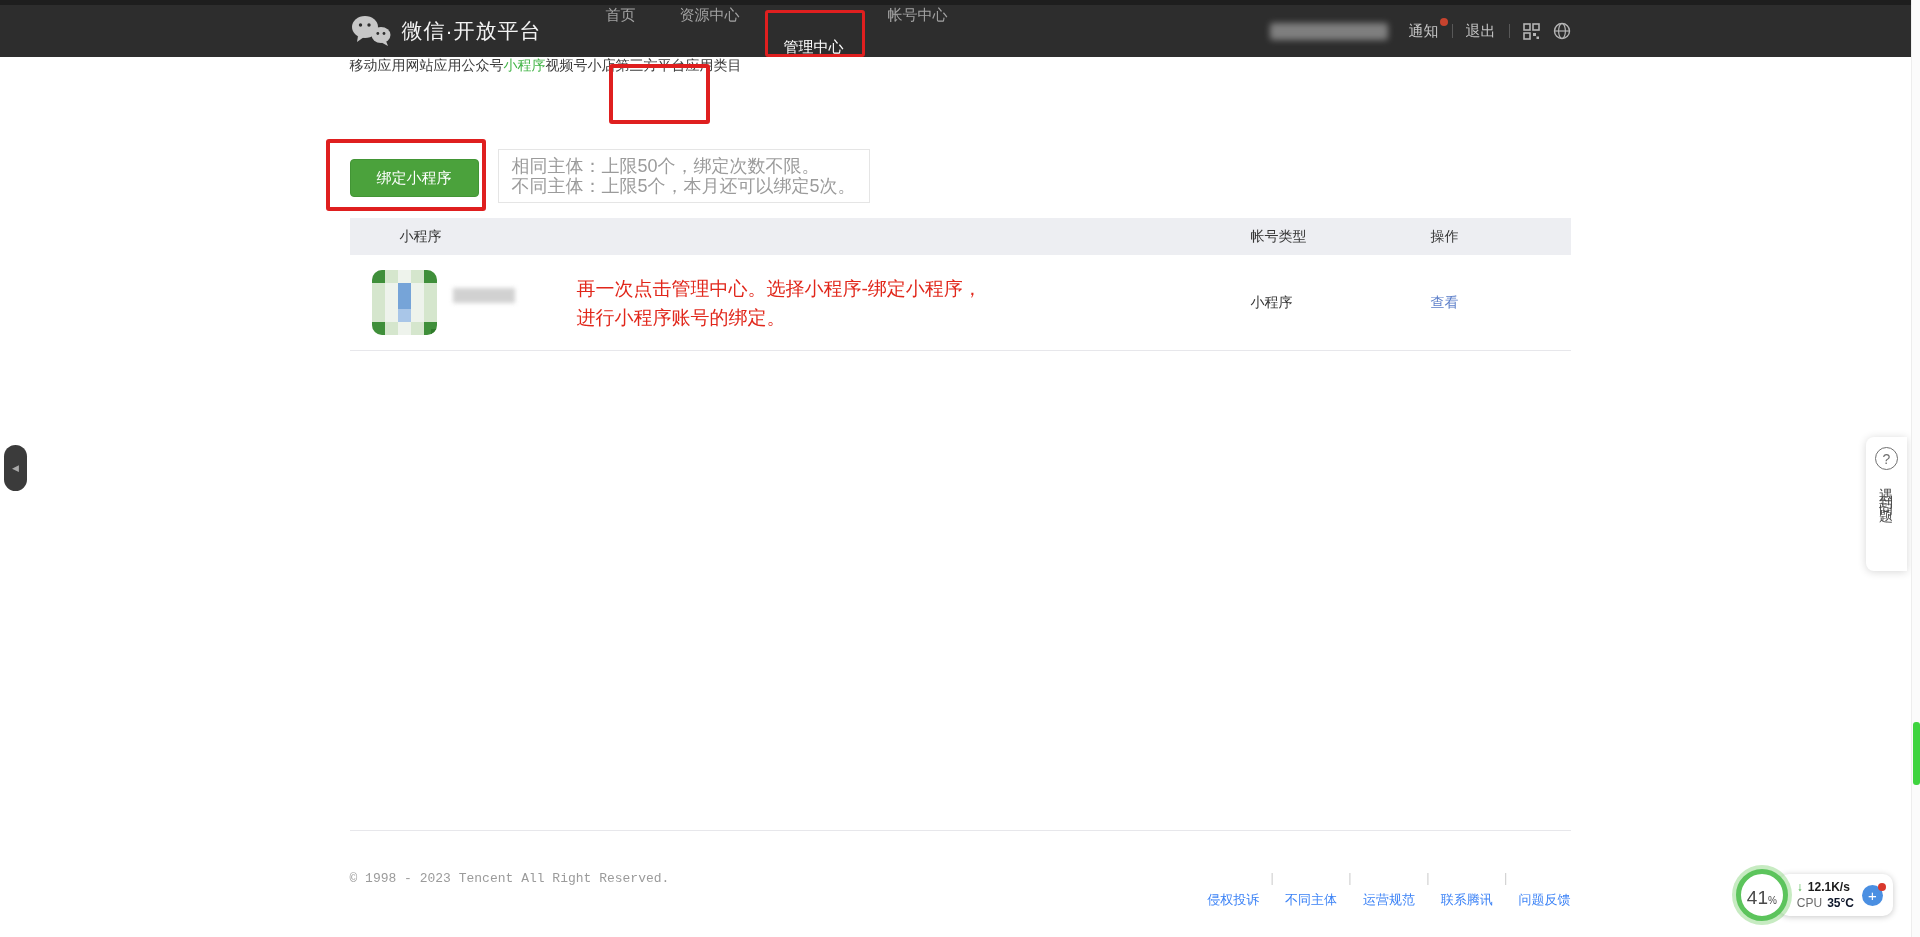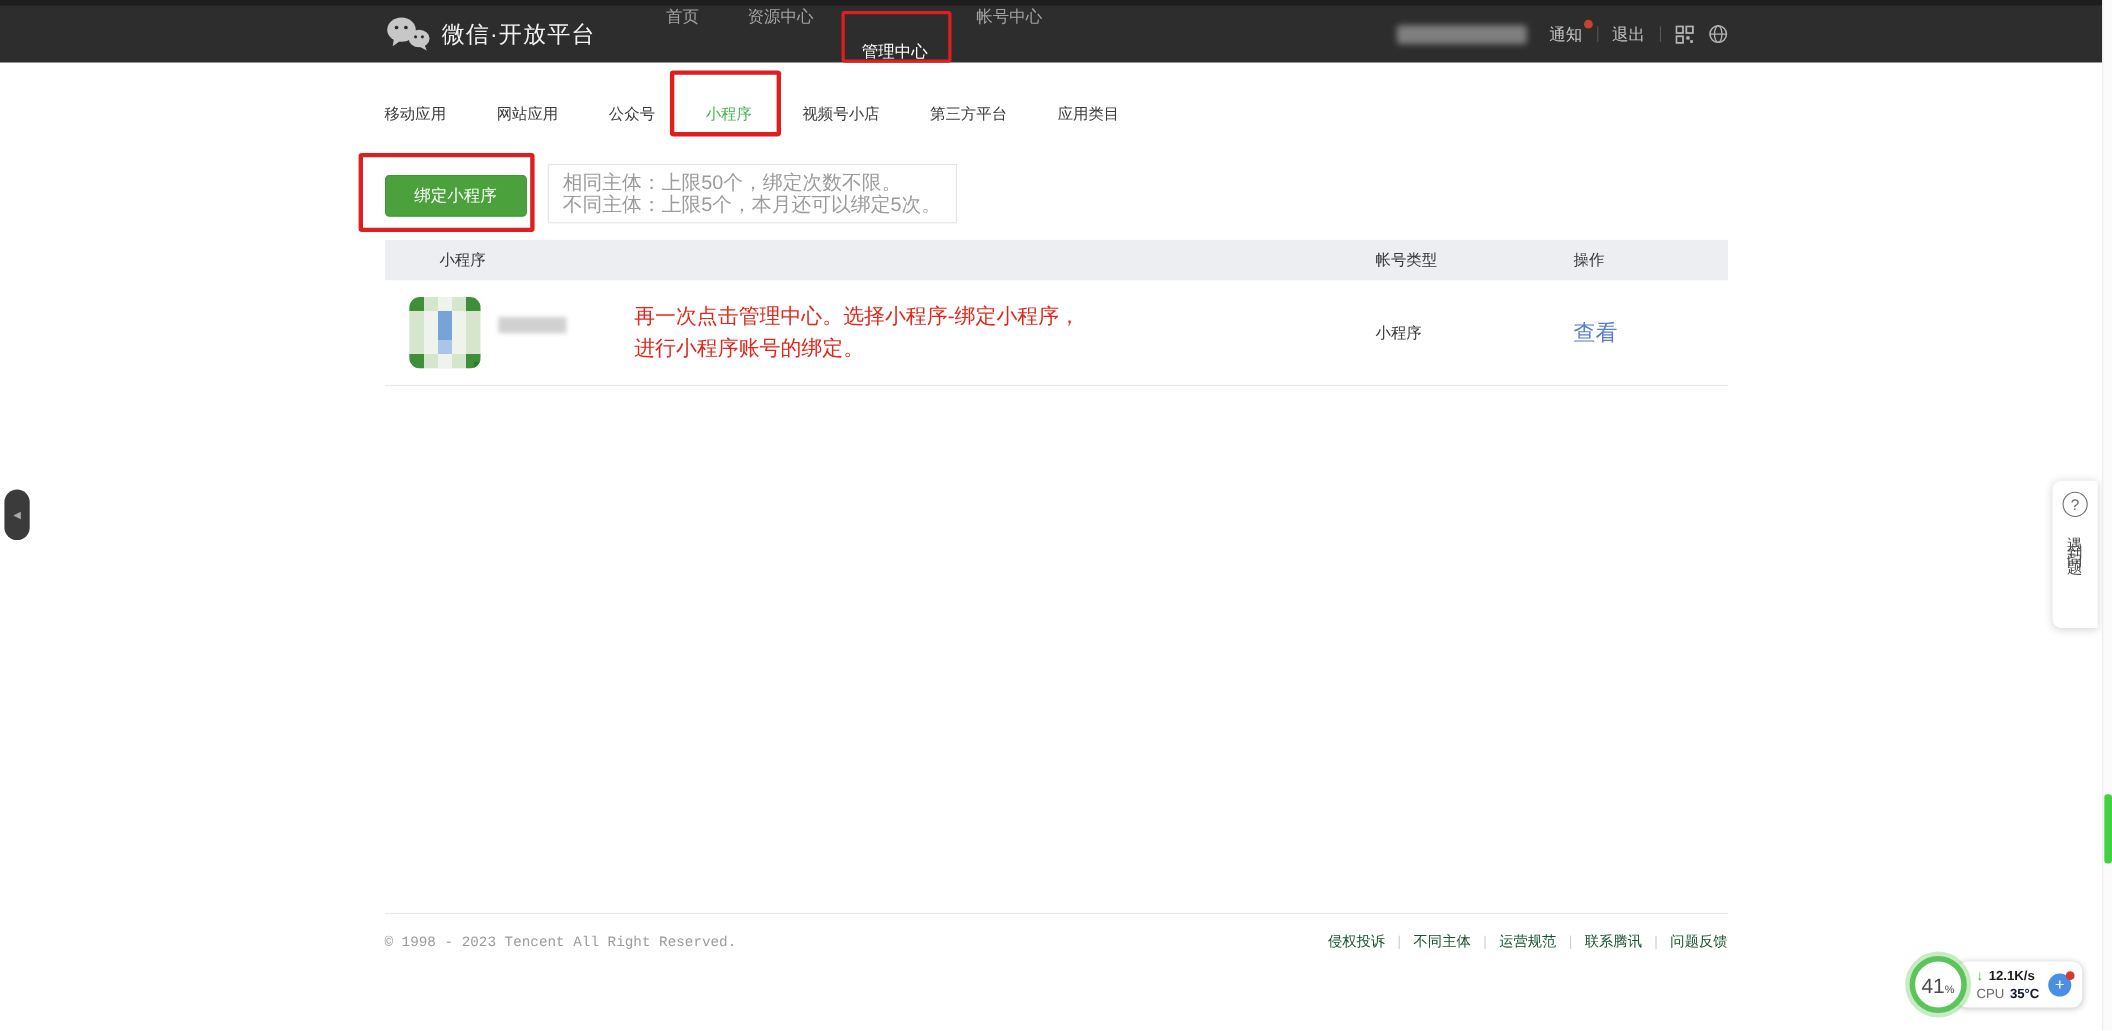--- a/index.html
+++ b/index.html
@@ -19,21 +19,21 @@
   .user-area { margin-left:auto; display:flex; align-items:center; gap:13px;text-align:center; }
   .blur-block { background:#9b9b9b; border-radius:3px; filter:blur(3px); }
   .username-blur { width:118px; height:17px; margin-right:8px; opacity:.75; }
   .user-link { font-size:15px; color:#c4c4c4; cursor:pointer; text-decoration:none; position:relative; }
   .dot { position:absolute; top:-4px; right:-9px; width:8px; height:8px; border-radius:50%; background:#c7432e; }
   .vdiv { width:1px; height:14px; background:#585858; }
   .hicon { display:inline-flex; align-items:center; cursor:pointer; }
 
   
   .tabbar { height:56px; background:#fff; }
-  .tabbar-inner { display:flex; align-items:flex-end; height:56px; gap:46px; }
+  .tabbar-inner { display:flex; align-items:flex-start; height:56px; }
   .tab { font-size:14px; color:#3a3a3a; cursor:pointer; text-decoration:none; }
   .tab.active { color:#44b549; }
 
   
   .main { height:824px; }
   .bind-btn { position:absolute; left:0; top:46px; height:38px; padding:0 26px;
               background:#4ba23c; border:1px solid #429535; border-radius:4px;
               color:#fff; font-size:15px; cursor:pointer; font-family:inherit; }
   .quota-box { position:absolute; left:148px; top:36px; border:1px solid #e5e5e5;
                padding:6px 13px; font-size:18px; color:#9b9b9b; line-height:20px;
@@ -43,27 +43,27 @@
   .thead, .trow { display:grid; grid-template-columns:1fr 180px 140px; }
   .thead { background:#edeef2; height:37px; align-items:center; font-size:14px; color:#353535; }
   .thead .col-app { padding-left:50px; }
   .trow { height:96px; align-items:center; border-bottom:1px solid #e7e7eb; background:#fff; }
   .cell-app { display:flex; align-items:center; }
   .app-icon { width:65px; height:65px; margin-left:22px; border-radius:10px; overflow:hidden; flex:0 0 auto; }
   .appname-blur { width:62px; height:15px; background:#c6c6c6; filter:blur(2px);
                   align-self:flex-start; margin:18px 0 0 16px; opacity:.8; }
   .annotation { margin-left:62px; color:#e1271b; font-size:19px; line-height:29px; }
   .col-type { font-size:14px; color:#353535; }
-  .view-link { font-size:20px; color:#5b7ec9; cursor:pointer; text-decoration:none; }
+  .view-link { font-size:14px; color:#5b7ec9; cursor:pointer; text-decoration:none; }
 
   .footer { position:absolute; left:0; right:0; top:717px; border-top:1px solid #e7e7eb;
             padding-top:16px; display:flex; justify-content:space-between; align-items:center;font-family:Liberation Mono, monospace; }
   .copyright { font-size:13px; color:#9b9b9b; }
   .flinks { display:flex; align-items:center; font-size:13px; color:#9b9b9b; }
-  .flink { color:#14532d; cursor:pointer; text-decoration:none; }
+  .flink { color:#3b82f6; cursor:pointer; text-decoration:none;margin-top:44px; }
   .fsep { color:#cfcfcf; padding:0 9px; }
   .fsep::after { content:"|"; }
 
   
   .redbox { position:absolute; border:4px solid #df1f1f; border-radius:3px; pointer-events:none; }
   .redbox1 { left:765px; top:10px;  width:100px; height:47px; border-width:3px; }
   .redbox2 { left:609px; top:64px;  width:101px; height:60px; }
   .redbox3 { left:326px; top:139px; width:160px; height:72px; }
 
   

